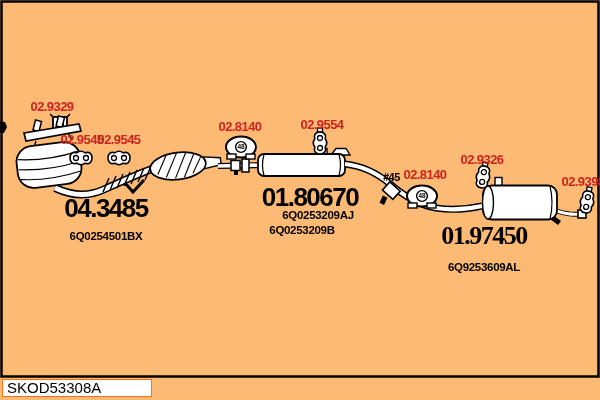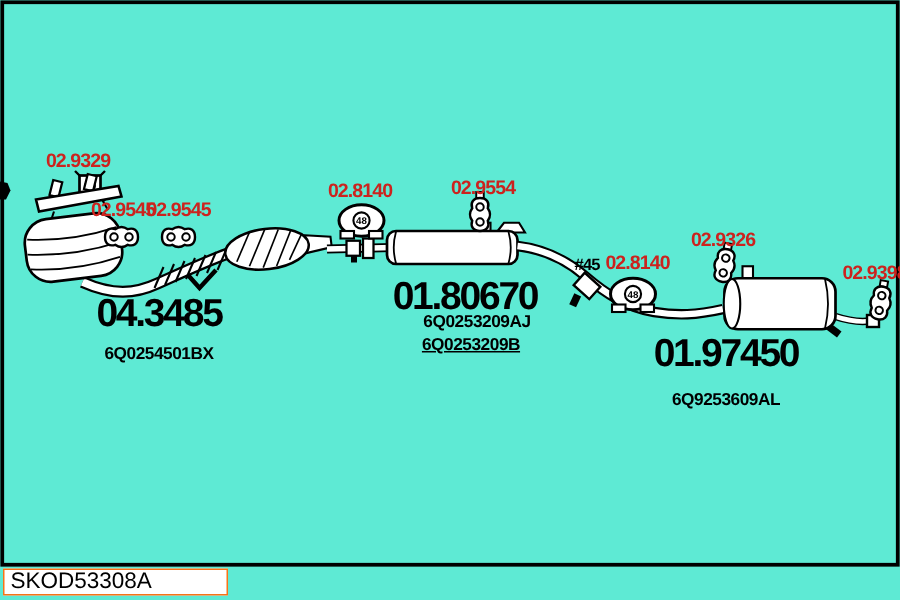--- a/index.html
+++ b/index.html
@@ -1,17 +1,17 @@
 <!DOCTYPE html>
 <html style="--red: #cc231e;"><head>
 <meta charset="utf-8">
 <style>
   html,body { margin:0; padding:0; background:#fff; }
   body { width:600px; height:400px; font-family:"Liberation Sans", sans-serif; }
-  .stage { position:relative; width:600px; height:400px; overflow:hidden; background:#5eead4; }
+  .stage { position:relative; width:600px; height:400px; overflow:hidden; background:#fdba74; }
   svg.art { position:absolute; left:0; top:0; }
   .lbl { position:absolute; text-align:center; white-space:nowrap; line-height:1.05; }
   .red-label { color:var(--red,#cc231e); font-weight:bold; font-size:13px; letter-spacing:-0.6px; width:64px; }
   .big-code { color:#000; font-weight:bold; font-size:26px; letter-spacing:-1.5px; width:160px; }
   .part-num { color:#000; font-weight:bold; font-size:11.5px; letter-spacing:-0.3px; width:160px; }
   .clamp-note { position:absolute; color:#000; font-weight:bold; font-size:11px; letter-spacing:-0.5px; }
   .footer-box { position:absolute; left:2px; top:379px; width:144px; height:16px; border:1px solid #f97316; background:#fff; font-size:15px; line-height:16px; padding-left:4px; color:#000; }
 </style>
 </head>
 <body>
@@ -157,22 +157,22 @@
   <div class="lbl red-label" style="left:450px; top:153px;">02.9326</div>
   <div class="lbl red-label" style="left:551px; top:175px;">02.9398</div>
 
   <div class="clamp-note" style="left:383px; top:171px;">#45</div>
 
   <div class="lbl big-code" style="left:26px; top:195px;">04.3485</div>
   <div class="lbl part-num" style="left:26px; top:217px;margin-top:13px;">6Q0254501BX</div>
 
   <div class="lbl big-code" style="left:230px; top:184px;">01.80670</div>
   <div class="lbl part-num" style="left:238px; top:209px;">6Q0253209AJ</div>
-  <div class="lbl part-num" style="left:234px; top:224px;text-decoration:underline;">6Q0253209B</div>
+  <div class="lbl part-num" style="left:222px; top:224px;">6Q0253209B</div>
 
-  <div class="lbl big-code" style="left:404px; top:222px;">01.97450</div>
+  <div class="lbl big-code" style="left:404px; top:222px;font-family:Liberation Serif, serif;">01.97450</div>
   <div class="lbl part-num" style="left:404px; top:261px;">6Q9253609AL</div>
 
   <div class="footer-box">
     <span>SKOD53308A</span>
   </div>
 
 </div>
 
 </body></html>

